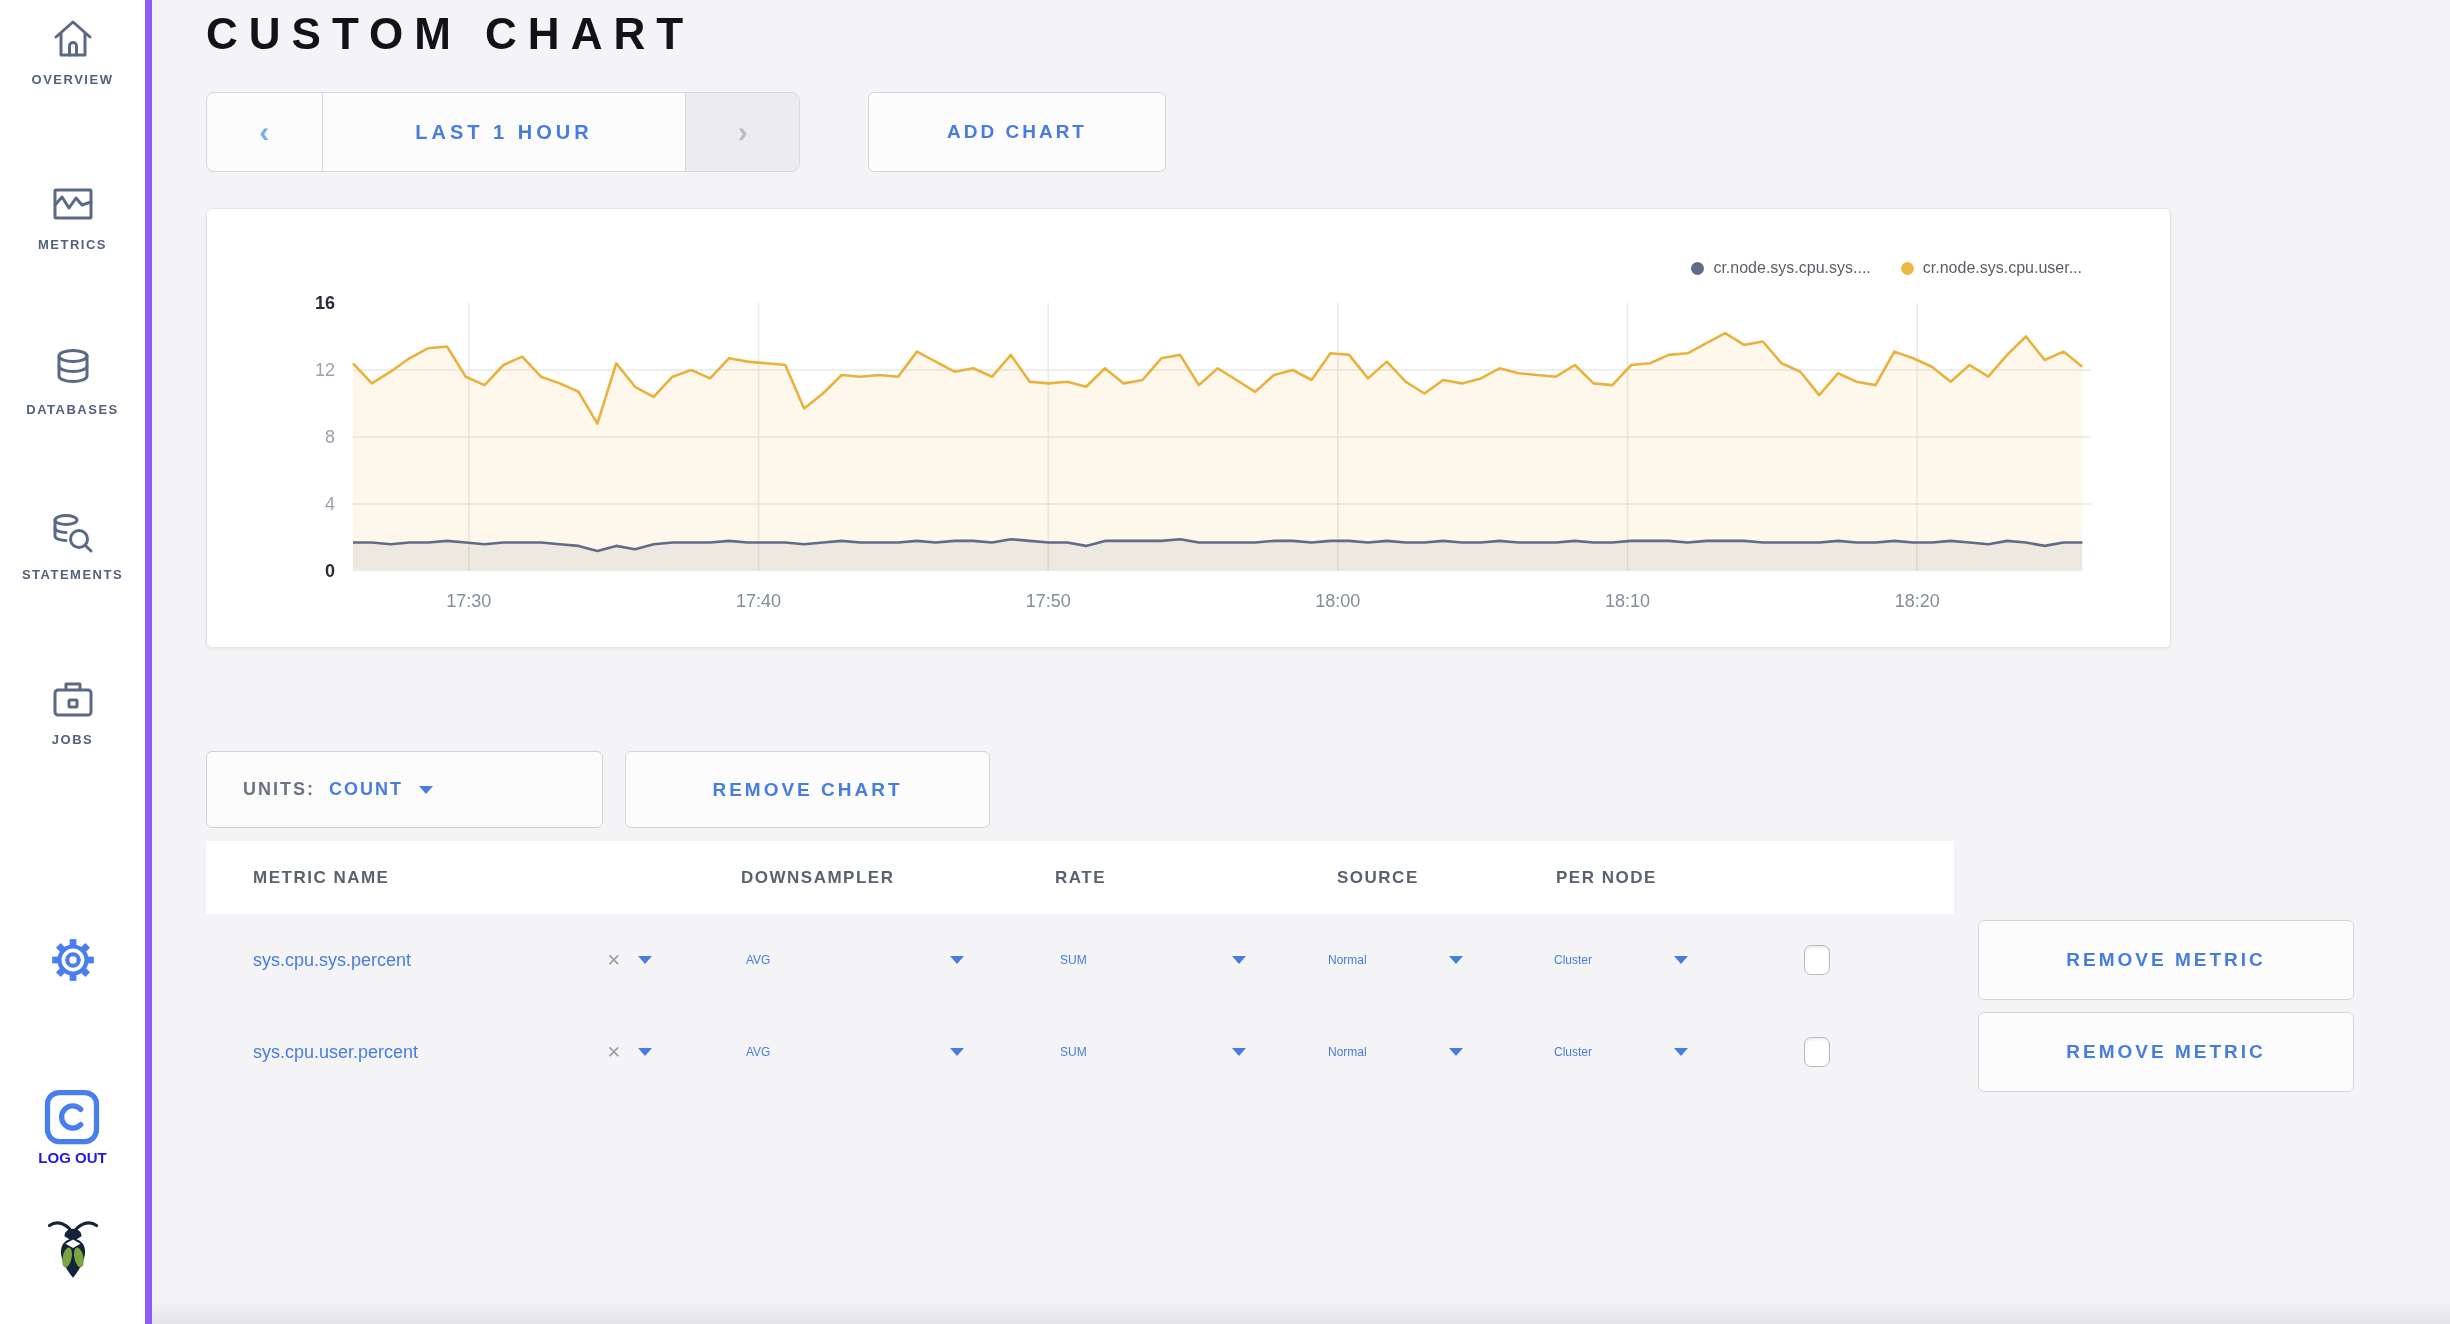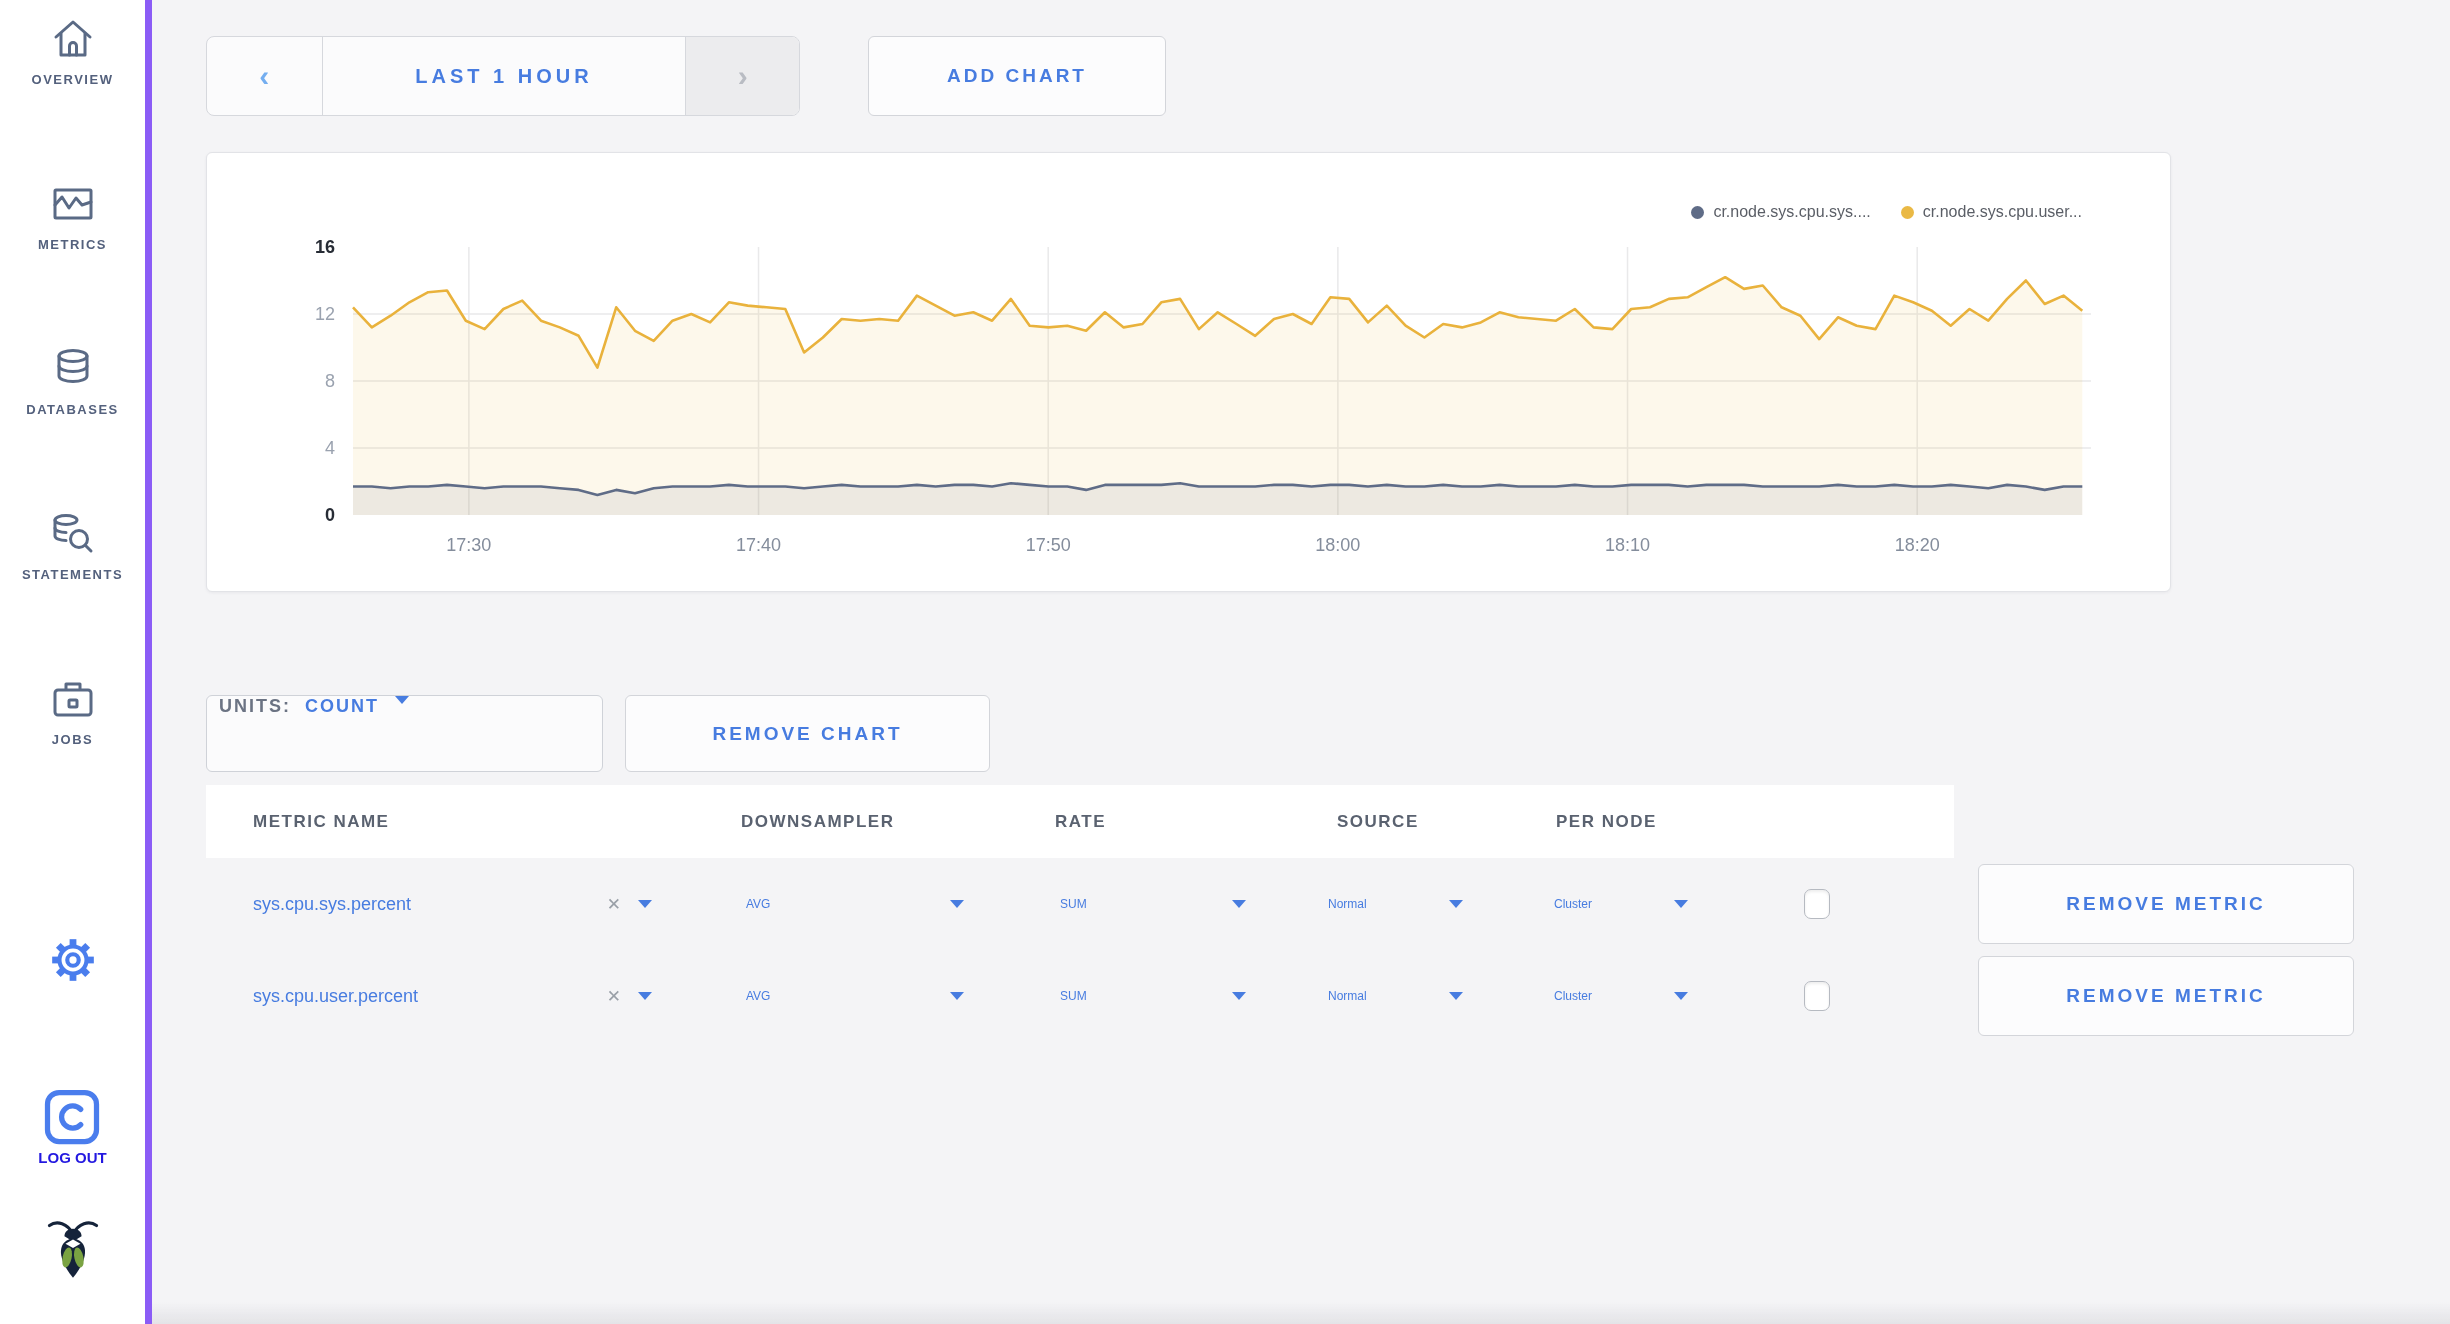--- a/index.html
+++ b/index.html
@@ -44,22 +44,22 @@
   .legend-item { display:flex; align-items:center; gap:9px; }
   .legend-dot { width:13px; height:13px; border-radius:50%; }
   .legend-text { font-size:16px; color:#5a5e66; }
   .chart-svg { position:absolute; left:0; top:0; }
   .xlab { text-anchor:middle; fill:#848d9c; font-size:18px; }
   .ylab { text-anchor:end; fill:#9aa2af; font-size:18px; }
   .ylab.strong { fill:#272c35; font-weight:bold; }
 
   
   .units-row { margin-top:103px; display:flex; }
-  .units-box { height:77px; width:397px; padding:0 12px; background:#fbfbfc; border:1px solid #cfd2d8;
-    border-radius:6px; display:flex; align-items:flex-start; cursor:pointer; }
+  .units-box { height:77px; width:397px; padding:0 36px; background:#fbfbfc; border:1px solid #cfd2d8;
+    border-radius:6px; display:flex; align-items:center; cursor:pointer; }
   .units-label { color:#6b7383; font-weight:bold; font-size:18px; letter-spacing:2px; }
   .units-value { color:#477ce0; font-weight:bold; font-size:18px; letter-spacing:2px; margin-left:14px; }
   .remove-chart-btn { width:365px; height:77px; margin-left:22px; }
 
   .caret { width:0; height:0; border-left:7px solid transparent; border-right:7px solid transparent;
     border-top:8px solid #477ce0; display:inline-block; }
   .units-box .caret { margin-left:16px; }
 
   
   .metric-table { margin-top:13px; width:2223px; }
@@ -184,20 +184,21 @@
       <path d="M24 19 C 37 21 41 35 24 56 C 7 35 11 21 24 19 Z" fill="#15233a"></path>
       <path d="M24 20 l 7 4 l -7 4 l -7 -4 Z" fill="#ffffff"></path>
       <ellipse cx="18.5" cy="37" rx="4.2" ry="9.5" transform="rotate(12 18.5 37)" fill="#7aa342"></ellipse>
       <ellipse cx="29.5" cy="37" rx="4.2" ry="9.5" transform="rotate(-12 29.5 37)" fill="#7aa342"></ellipse>
     </svg>
   </div>
 </div>
 
 <div class="main">
 
+  <h1 class="page-title">CUSTOM CHART</h1>
 
   <div class="toolbar">
     <div class="time-selector">
       <div class="ts-seg ts-prev">
         <span>‹</span>
       </div>
       <div class="ts-seg ts-label">LAST 1 HOUR</div>
       <div class="ts-seg ts-next">
         <span>›</span>
       </div>

